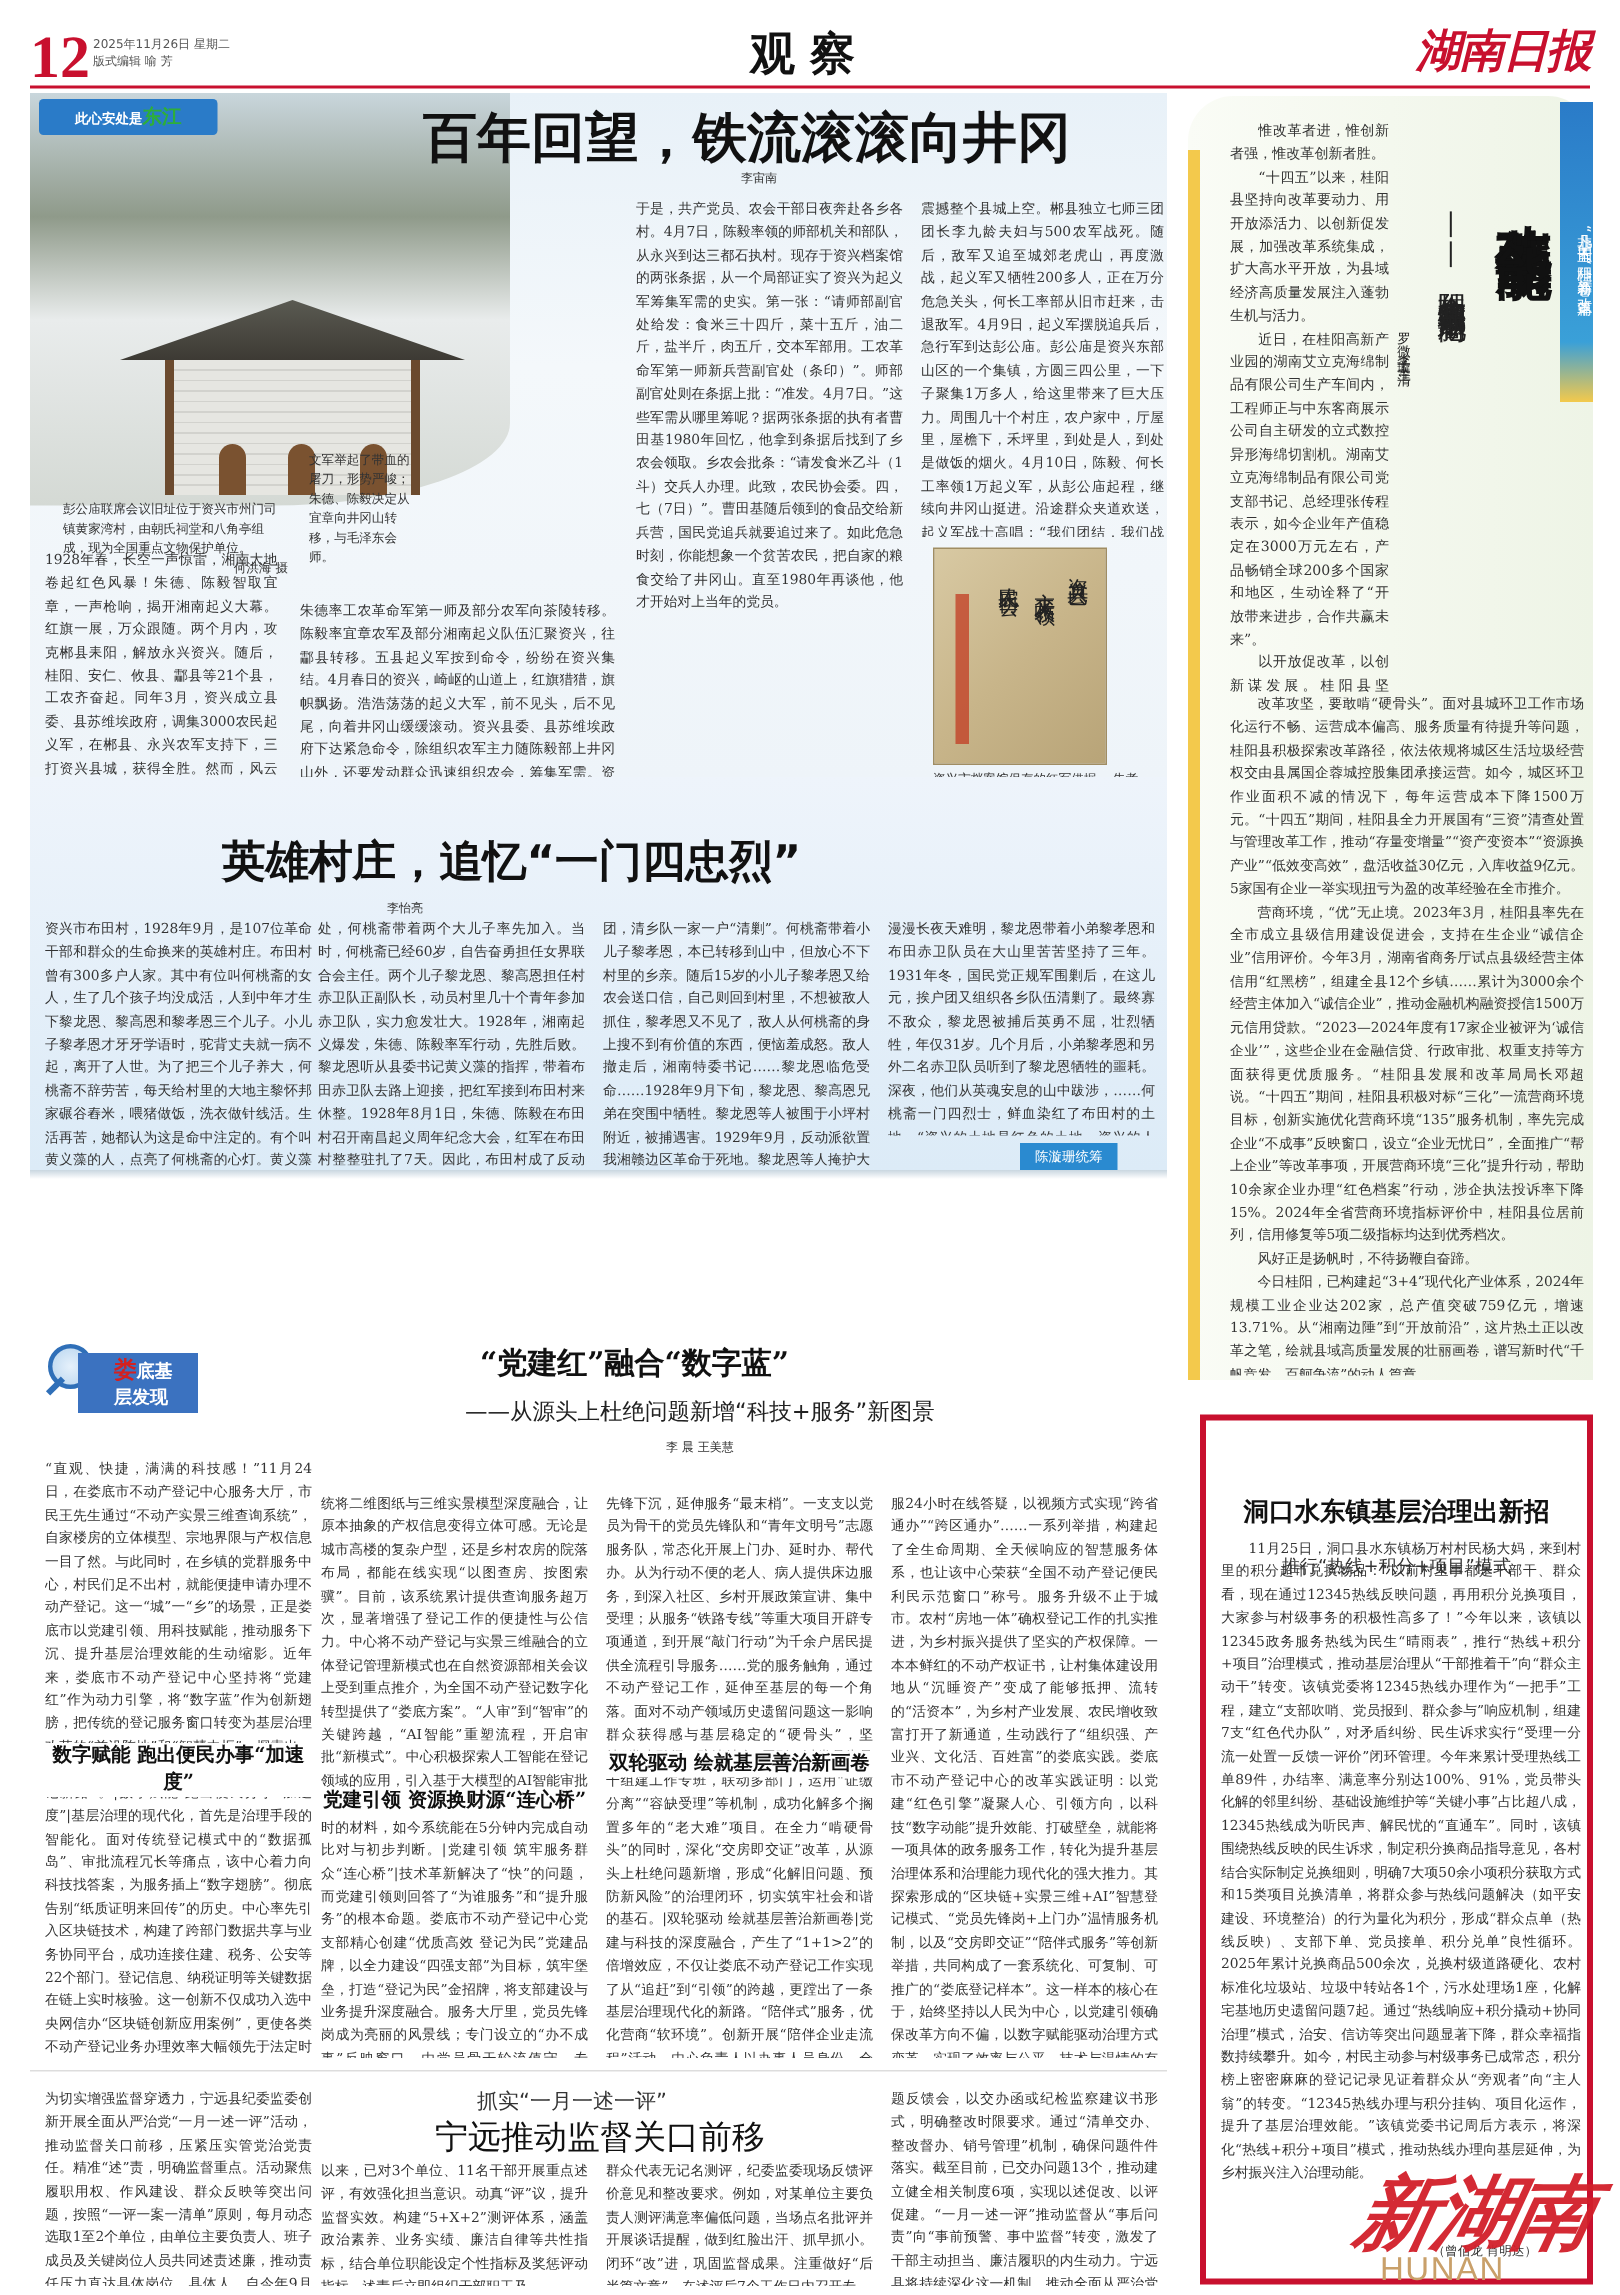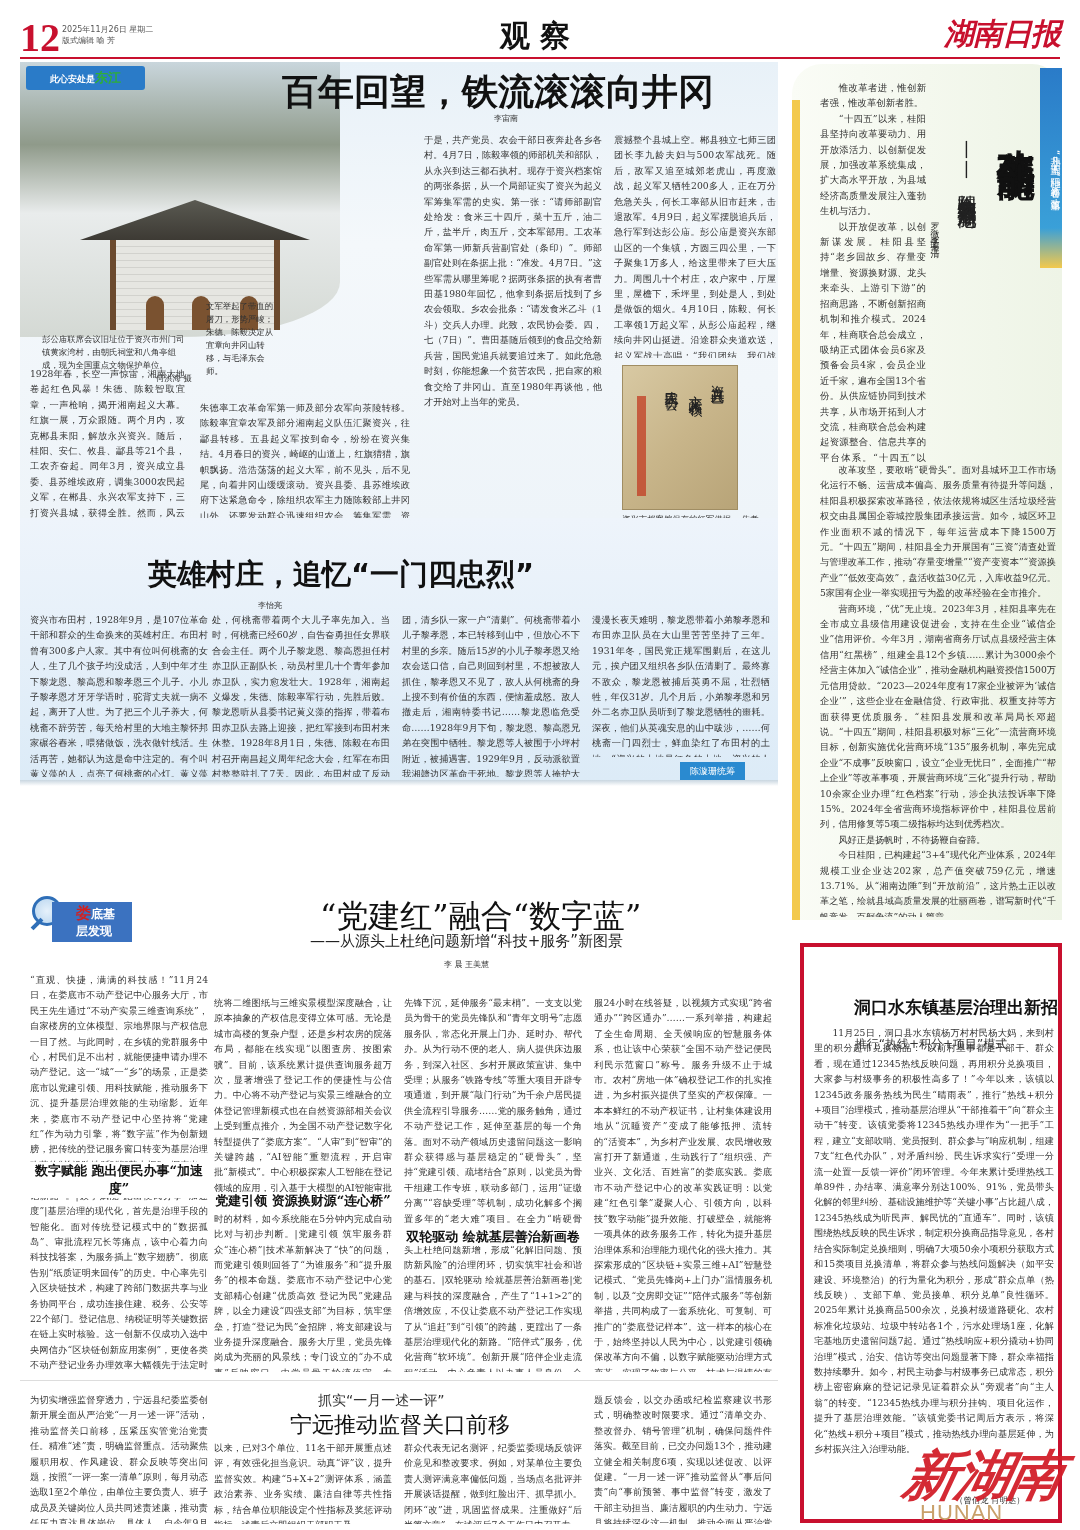--- a/index.html
+++ b/index.html
@@ -43,21 +43,21 @@
 .sec-tag{left:32px;top:896px;width:100px;height:32px;}
 .mag{position:absolute;left:0;top:0;width:30px;height:30px;border:3px solid #2f6fb8;border-radius:50%;background:radial-gradient(#e6f1fb,#b8d5ef);}
 .maghandle{position:absolute;left:-2px;top:26px;width:14px;height:4px;background:#2f6fb8;transform:rotate(-45deg);}
 .tagtxt{position:absolute;left:20px;top:6px;background:#3b72c0;color:#fff;font-family:"DejaVu Sans",sans-serif;font-size:12px;padding:2px 6px 2px 24px;font-weight:bold;}
 .tagtxt b{color:#d42020;font-size:15px;}
 .sub-h{font-family:"DejaVu Serif",serif;font-weight:bold;font-size:13px;text-align:center;line-height:18px;color:#111;}
 .divider{left:20px;top:1380px;width:758px;height:1px;background:#ddd;}
 
 .redbox{left:800px;top:943px;width:262px;height:580px;border:4px solid #c8102e;background:#fff;}
 .rb-pre{font-family:"DejaVu Sans",sans-serif;font-size:12px;color:#333;text-align:center;}
-.rb-h{font-family:"DejaVu Sans",sans-serif;font-size:17px;font-weight:bold;color:#111;text-align:right;}
+.rb-h{font-family:"DejaVu Sans",sans-serif;font-size:17px;font-weight:bold;color:#111;text-align:center;}
 .xinhunan{left:905px;top:1440px;font-family:"DejaVu Serif",serif;font-style:italic;font-weight:bold;font-size:54px;color:#d21f2a;letter-spacing:-2px;transform:skewX(-12deg);opacity:.95;}
 .hunantoday{left:920px;top:1500px;font-family:"Liberation Sans",sans-serif;font-size:22px;color:#c9a06a;letter-spacing:1px;}
 </style>
 </head>
 <body>
 
 <div class="abs pnum">12</div>
 <div class="abs pmeta">
   <div>2025年11月26日 星期二</div>
   <div>版式编辑 喻 芳</div>
@@ -114,48 +114,49 @@
 
 <div class="abs rpanel"></div>
 <div class="abs rstripe"></div>
 <div class="abs rtag">非凡“十四五”·桂阳“新答卷”·改革篇</div>
 <div class="abs rtitle">改革催生新动能</div>
 <div class="abs rsub">——桂阳全力构筑县域改革开放新高地</div>
 <div class="abs rauthor">罗 微 李子璇 王清一</div>
 <div class="abs col" style="left:820px;top:80px;width:106px;height:382px;font-size:9.4px;">
   <p>惟改革者进，惟创新者强，惟改革创新者胜。</p>
   <p>“十四五”以来，桂阳县坚持向改革要动力、用开放添活力、以创新促发展，加强改革系统集成，扩大高水平开放，为县域经济高质量发展注入蓬勃生机与活力。</p>
+  <p>近日，在桂阳高新产业园的湖南艾立克海绵制品有限公司生产车间内，工程师正与中东客商展示公司自主研发的立式数控异形海绵切割机。湖南艾立克海绵制品有限公司党支部书记、总经理张传程表示，如今企业年产值稳定在3000万元左右，产品畅销全球200多个国家和地区，生动诠释了“开放带来进步，合作共赢未来”。</p>
   <p>以开放促改革，以创新谋发展。桂阳县坚持“老乡回故乡、存量变增量、资源换财源、龙头来牵头、上游引下游”的招商思路，不断创新招商机制和推介模式。2024年，桂商联合总会成立，吸纳正式团体会员6家及预备会员4家，会员企业近千家，遍布全国13个省份。从供应链协同到技术共享，从市场开拓到人才交流，桂商联合总会构建起资源整合、信息共享的平台体系。“十四五”以来，桂阳县共引进“三类500强”项目8个、2亿元以上重大项目77个。在改革推动下，招商引资的“强磁场”效应持续显现。</p>
 </div>
 <div class="abs col" style="left:820px;top:462px;width:236px;height:455px;">
   <p>改革攻坚，要敢啃“硬骨头”。面对县城环卫工作市场化运行不畅、运营成本偏高、服务质量有待提升等问题，桂阳县积极探索改革路径，依法依规将城区生活垃圾经营权交由县属国企蓉城控股集团承接运营。如今，城区环卫作业面积不减的情况下，每年运营成本下降1500万元。“十四五”期间，桂阳县全力开展国有“三资”清查处置与管理改革工作，推动“存量变增量”“资产变资本”“资源换产业”“低效变高效”，盘活收益30亿元，入库收益9亿元。5家国有企业一举实现扭亏为盈的改革经验在全市推介。</p>
   <p>营商环境，“优”无止境。2023年3月，桂阳县率先在全市成立县级信用建设促进会，支持在生企业“诚信企业”信用评价。今年3月，湖南省商务厅试点县级经营主体信用“红黑榜”，组建全县12个乡镇……累计为3000余个经营主体加入“诚信企业”，推动金融机构融资授信1500万元信用贷款。“2023—2024年度有17家企业被评为‘诚信企业’”，这些企业在金融信贷、行政审批、权重支持等方面获得更优质服务。“桂阳县发展和改革局局长邓超说。“十四五”期间，桂阳县积极对标“三化”一流营商环境目标，创新实施优化营商环境“135”服务机制，率先完成企业“不成事”反映窗口，设立“企业无忧日”，全面推广“帮上企业”等改革事项，开展营商环境“三化”提升行动，帮助10余家企业办理“红色档案”行动，涉企执法投诉率下降15%。2024年全省营商环境指标评价中，桂阳县位居前列，信用修复等5项二级指标均达到优秀档次。</p>
   <p>风好正是扬帆时，不待扬鞭自奋蹄。</p>
   <p>今日桂阳，已构建起“3+4”现代化产业体系，2024年规模工业企业达202家，总产值突破759亿元，增速13.71%。从“湘南边陲”到“开放前沿”，这片热土正以改革之笔，绘就县域高质量发展的壮丽画卷，谱写新时代“千帆竞发，百舸争流”的动人篇章。</p>
 </div>
 
 <div class="abs sec-tag">
   <div class="mag"></div>
   <div class="maghandle"></div>
   <div class="tagtxt"><b>娄</b><span>底基层发现</span></div>
 </div>
-<div class="abs" style="left:320px;top:895px;font-family:'DejaVu Serif',serif;font-weight:normal;font-size:32px;color:#111;">“党建红”融合“数字蓝”</div>
+<div class="abs" style="left:320px;top:895px;font-family:'DejaVu Serif',serif;font-weight:bold;font-size:20px;color:#111;">“党建红”融合“数字蓝”</div>
 <div class="abs" style="left:310px;top:932px;font-family:'DejaVu Sans',sans-serif;font-size:15px;color:#222;">——从源头上杜绝问题新增“科技+服务”新图景</div>
 <div class="abs byline" style="left:444px;top:959px;">李 晨 王美慧</div>
 
 <div class="abs col" style="left:30px;top:972px;width:178px;height:400px;">
   <div>“直观、快捷，满满的科技感！”11月24日，在娄底市不动产登记中心服务大厅，市民王先生通过“不动产实景三维查询系统”，自家楼房的立体模型、宗地界限与产权信息一目了然。与此同时，在乡镇的党群服务中心，村民们足不出村，就能便捷申请办理不动产登记。这一“城”一“乡”的场景，正是娄底市以党建引领、用科技赋能，推动服务下沉、提升基层治理效能的生动缩影。近年来，娄底市不动产登记中心坚持将“党建红”作为动力引擎，将“数字蓝”作为创新翅膀，把传统的登记服务窗口转变为基层治理改革的“前沿阵地”和“智慧中枢”，探索出一条组织强、服务优、效率高、百姓富的“登记新路”。|数字赋能 跑出便民办事“加速度”|基层治理的现代化，首先是治理手段的智能化。面对传统登记模式中的“数据孤岛”、审批流程冗长等痛点，该中心着力向科技找答案，为服务插上“数字翅膀”。彻底告别“纸质证明来回传”的历史。中心率先引入区块链技术，构建了跨部门数据共享与业务协同平台，成功连接住建、税务、公安等22个部门。登记信息、纳税证明等关键数据在链上实时核验。这一创新不仅成功入选中央网信办“区块链创新应用案例”，更使各类不动产登记业务办理效率大幅领先于法定时限，形成了政务服务提速的“娄底速度”。“产权”变得触手可及。上线实景三维以图查房系统，是另一项前瞻性布局。该系</div>
 </div>
 <div class="abs col" style="left:214px;top:995px;width:178px;height:377px;">统将二维图纸与三维实景模型深度融合，让原本抽象的产权信息变得立体可感。无论是城市高楼的复杂户型，还是乡村农房的院落布局，都能在线实现“以图查房、按图索骥”。目前，该系统累计提供查询服务超万次，显著增强了登记工作的便捷性与公信力。中心将不动产登记与实景三维融合的立体登记管理新模式也在自然资源部相关会议上受到重点推介，为全国不动产登记数字化转型提供了“娄底方案”。“人审”到“智审”的关键跨越，“AI智能”重塑流程，开启审批“新模式”。中心积极探索人工智能在登记领域的应用，引入基于大模型的AI智能审批辅助系统。过去依靠人工逐项核验需要数小时的材料，如今系统能在5分钟内完成自动比对与初步判断。|党建引领 筑牢服务群众“连心桥”|技术革新解决了“快”的问题，而党建引领则回答了“为谁服务”和“提升服务”的根本命题。娄底市不动产登记中心党支部精心创建“优质高效 登记为民”党建品牌，以全力建设“四强支部”为目标，筑牢堡垒，打造“登记为民”金招牌，将支部建设与业务提升深度融合。服务大厅里，党员先锋岗成为亮丽的风景线；专门设立的“办不成事”反映窗口，由党员骨干轮流值守，专啃“硬骨头”，专解“急难愁盼”，确保群众诉求“事事有回音、件件有着落”。</div>
 <div class="abs col" style="left:404px;top:995px;width:178px;height:377px;">先锋下沉，延伸服务“最末梢”。一支支以党员为骨干的党员先锋队和“青年文明号”志愿服务队，常态化开展上门办、延时办、帮代办。从为行动不便的老人、病人提供床边服务，到深入社区、乡村开展政策宣讲、集中受理；从服务“铁路专线”等重大项目开辟专项通道，到开展“敲门行动”为千余户居民提供全流程引导服务……党的服务触角，通过不动产登记工作，延伸至基层的每一个角落。面对不动产领域历史遗留问题这一影响群众获得感与基层稳定的“硬骨头”，坚持“党建引领、疏堵结合”原则，以党员为骨干组建工作专班，联动多部门，运用“证缴分离”“容缺受理”等机制，成功化解多个搁置多年的“老大难”项目。在全力“啃硬骨头”的同时，深化“交房即交证”改革，从源头上杜绝问题新增，形成“化解旧问题、预防新风险”的治理闭环，切实筑牢社会和谐的基石。|双轮驱动 绘就基层善治新画卷|党建与科技的深度融合，产生了“1+1&gt;2”的倍增效应，不仅让娄底不动产登记工作实现了从“追赶”到“引领”的跨越，更蹚出了一条基层治理现代化的新路。“陪伴式”服务，优化营商“软环境”。创新开展“陪伴企业走流程”活动，中心负责人以办事人员身份，全程陪伴企业体验登记流程，现场发现堵点、优化环节。同时，大力推行“高效办成一件事”，上线“娄小登”AI客</div>
 <div class="abs col" style="left:594px;top:995px;width:178px;height:377px;">服24小时在线答疑，以视频方式实现“跨省通办”“跨区通办”……一系列举措，构建起了全生命周期、全天候响应的智慧服务体系，也让该中心荣获“全国不动产登记便民利民示范窗口”称号。服务升级不止于城市。农村“房地一体”确权登记工作的扎实推进，为乡村振兴提供了坚实的产权保障。一本本鲜红的不动产权证书，让村集体建设用地从“沉睡资产”变成了能够抵押、流转的“活资本”，为乡村产业发展、农民增收致富打开了新通道，生动践行了“组织强、产业兴、文化活、百姓富”的娄底实践。娄底市不动产登记中心的改革实践证明：以党建“红色引擎”凝聚人心、引领方向，以科技“数字动能”提升效能、打破壁垒，就能将一项具体的政务服务工作，转化为提升基层治理体系和治理能力现代化的强大推力。其探索形成的“区块链+实景三维+AI”智慧登记模式、“党员先锋岗+上门办”温情服务机制，以及“交房即交证”“陪伴式服务”等创新举措，共同构成了一套系统化、可复制、可推广的“娄底登记样本”。这一样本的核心在于，始终坚持以人民为中心，以党建引领确保改革方向不偏，以数字赋能驱动治理方式变革，实现了效率与公平、技术与温情的有机统一。站在新的历史起点，娄底市将继续深化这一成功模式，不断书写基层治理改革创新、服务保障民生的崭新篇章。</div>
 
 <div class="abs sub-h" style="left:30px;top:1162px;width:178px;background:#fff;">数字赋能 跑出便民办事“加速度”</div>
 <div class="abs sub-h" style="left:214px;top:1192px;width:178px;background:#fff;">党建引领 资源换财源“连心桥”</div>
-<div class="abs sub-h" style="left:404px;top:1228px;width:178px;background:#fff;">双轮驱动 绘就基层善治新画卷</div>
+<div class="abs sub-h" style="left:404px;top:1167px;width:178px;background:#fff;">双轮驱动 绘就基层善治新画卷</div>
 
 <div class="abs divider"></div>
 
 <div class="abs" style="left:318px;top:1392px;font-family:'DejaVu Sans',sans-serif;font-size:14px;color:#333;">抓实“一月一述一评”</div>
 <div class="abs" style="left:290px;top:1410px;font-family:'DejaVu Sans',sans-serif;font-size:22px;color:#111;">宁远推动监督关口前移</div>
 <div class="abs col" style="left:30px;top:1392px;width:178px;height:132px;">为切实增强监督穿透力，宁远县纪委监委创新开展全面从严治党“一月一述一评”活动，推动监督关口前移，压紧压实管党治党责任。精准“述”责，明确监督重点。活动聚焦履职用权、作风建设、群众反映等突出问题，按照“一评一案一清单”原则，每月动态选取1至2个单位，由单位主要负责人、班子成员及关键岗位人员共同述责述廉，推动责任压力直达具体岗位、具体人。自今年9月启动</div>
 <div class="abs col" style="left:214px;top:1440px;width:178px;height:84px;">以来，已对3个单位、11名干部开展重点述评，有效强化担当意识。动真“评”议，提升监督实效。构建“5+X+2”测评体系，涵盖政治素养、业务实绩、廉洁自律等共性指标，结合单位职能设定个性指标及奖惩评动指标。述责后立即组织干部职工及</div>
 <div class="abs col" style="left:404px;top:1440px;width:178px;height:84px;">群众代表无记名测评，纪委监委现场反馈评价意见和整改要求。例如，对某单位主要负责人测评满意率偏低问题，当场点名批评并开展谈话提醒，做到红脸出汗、抓早抓小。闭环“改”进，巩固监督成果。注重做好“后半篇文章”，在述评后7个工作日内召开专</div>
 <div class="abs col" style="left:594px;top:1392px;width:178px;height:132px;">题反馈会，以交办函或纪检监察建议书形式，明确整改时限要求。通过“清单交办、整改督办、销号管理”机制，确保问题件件落实。截至目前，已交办问题13个，推动建立健全相关制度6项，实现以述促改、以评促建。“一月一述一评”推动监督从“事后问责”向“事前预警、事中监督”转变，激发了干部主动担当、廉洁履职的内生动力。宁远县将持续深化这一机制，推动全面从严治党不断走向深入。（范 游 柏 方明）</div>
 

